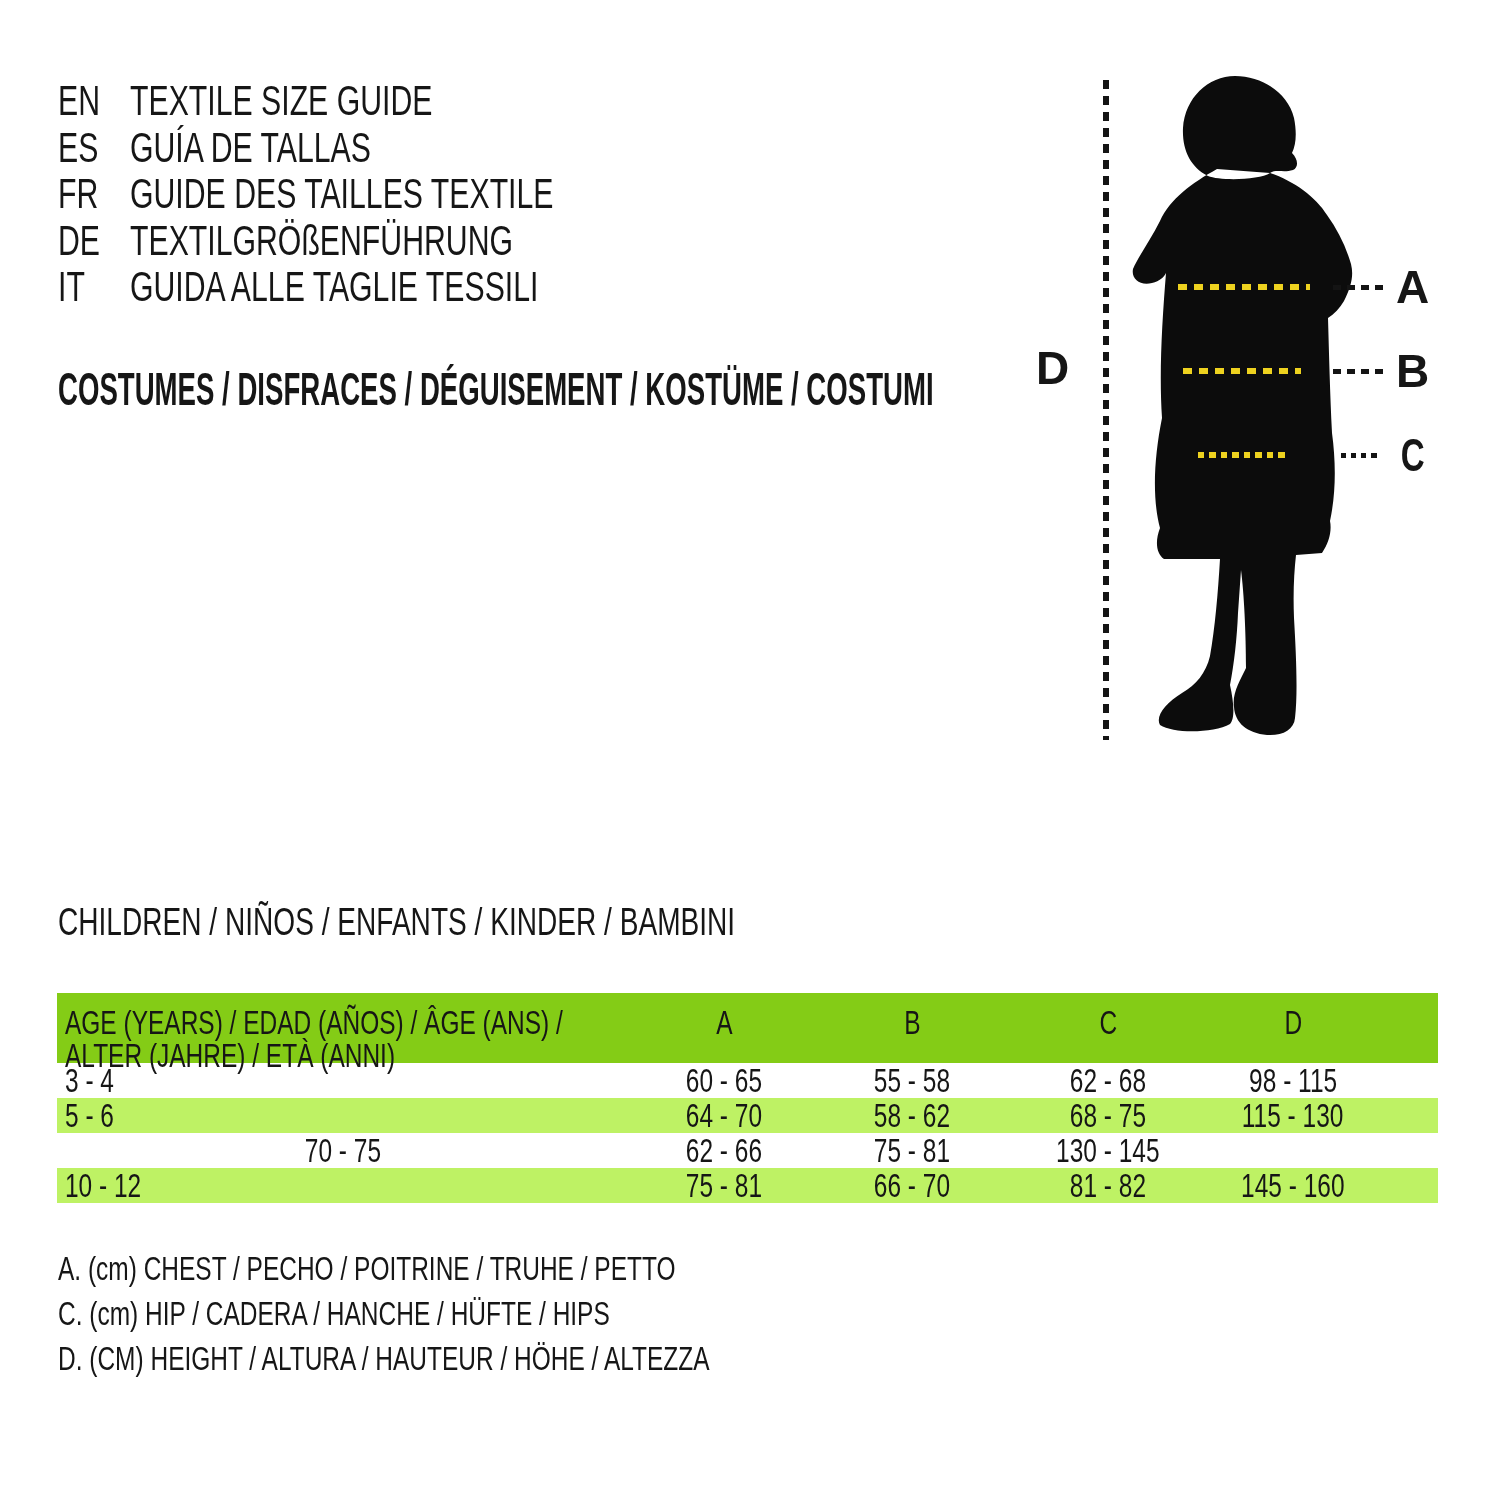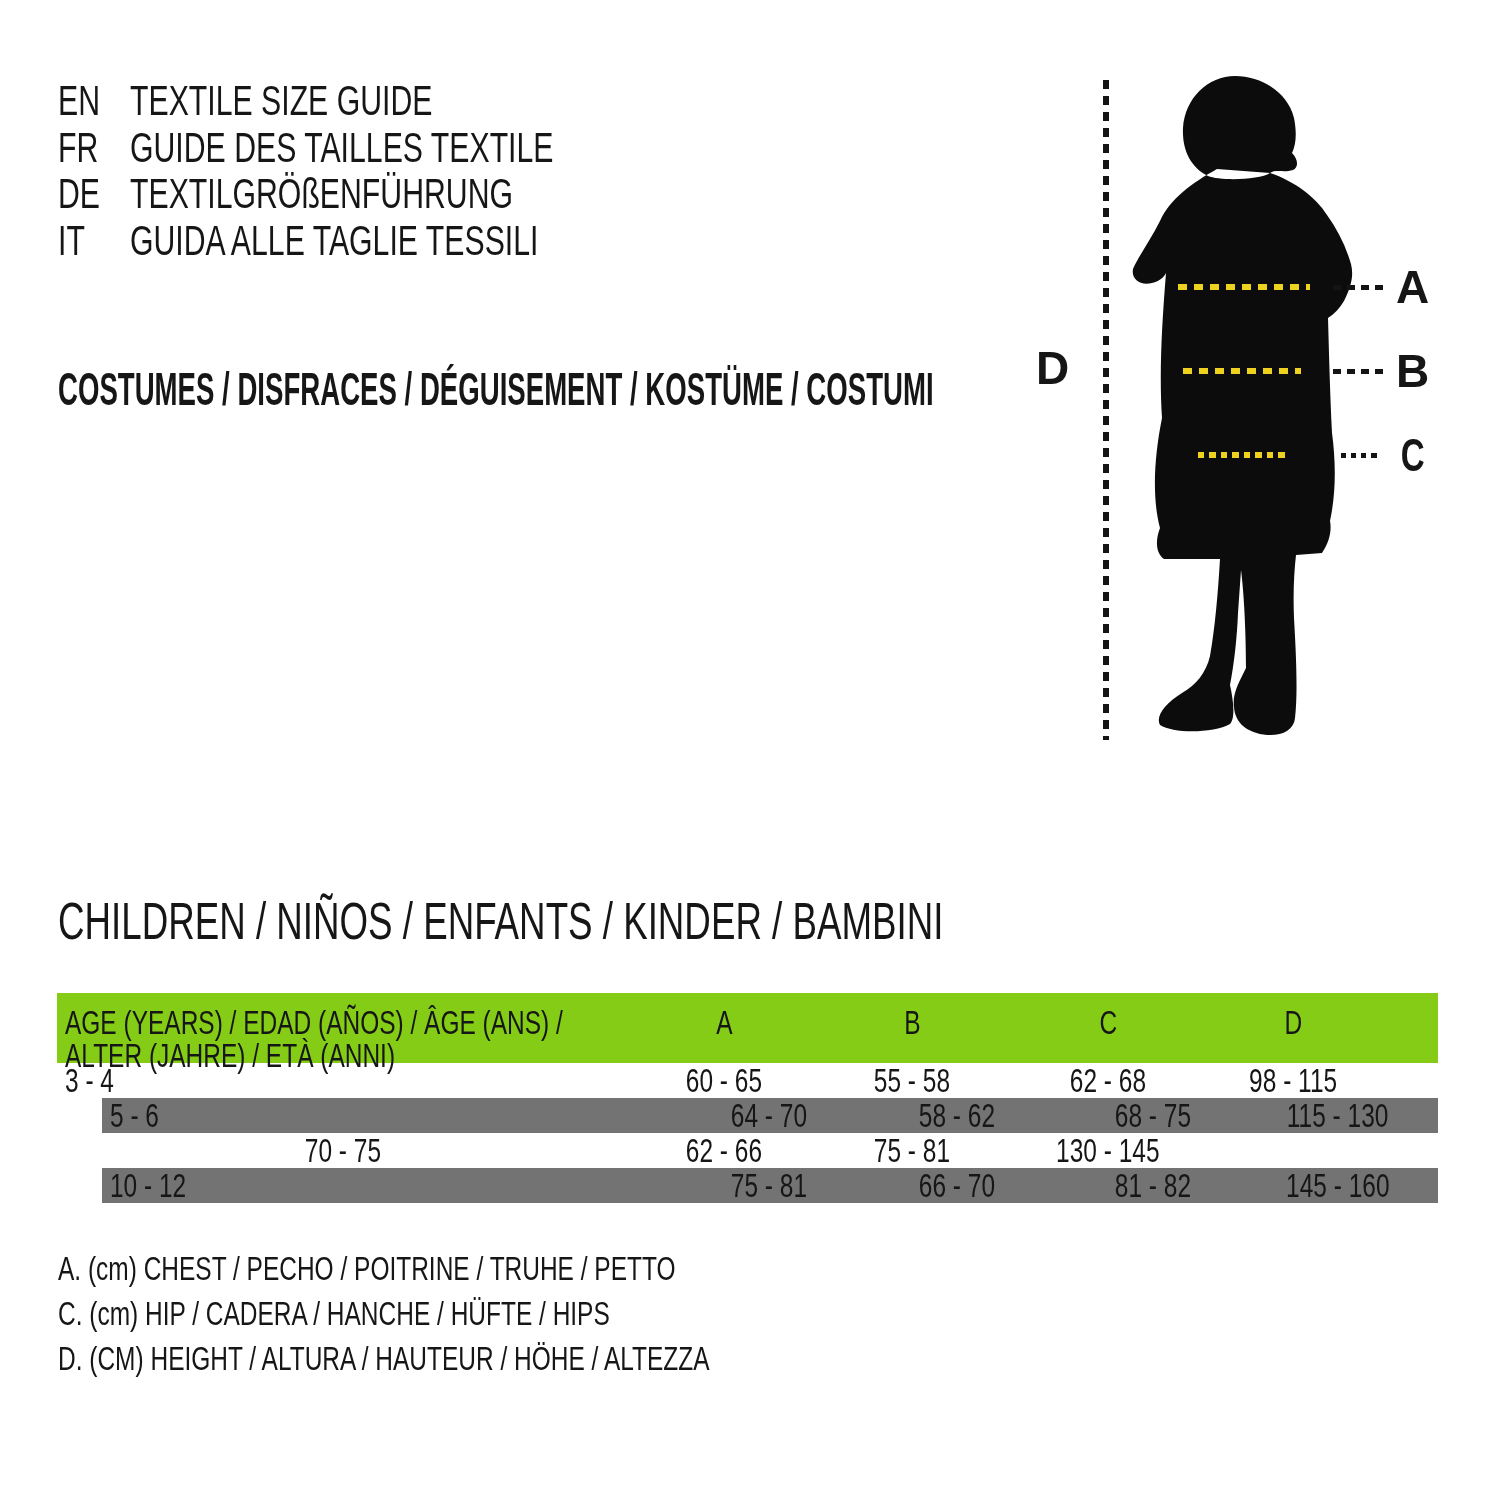--- a/index.html
+++ b/index.html
@@ -39,46 +39,50 @@
     background:repeating-linear-gradient(90deg, #141414 0 8px, transparent 8px 14px);
   }
   .conn.a { top:285px; } .conn.b { top:369px; } .conn.c { top:453px; }
   .fig-label { position:absolute; font-size:46px; font-weight:bold; line-height:48px; }
   .fig-label.a { left:1396px; top:263px; }
   .fig-label.b { left:1396px; top:347px; }
   .fig-label.c { left:1396px; top:431px; }
   .fig-label.d { left:1036px; top:344px; }
 
   
-  .table-title { position:absolute; left:58px; top:900px; font-size:51px; line-height:44px; }
+  .table-title { position:absolute; left:58px; top:900px; font-size:39px; line-height:44px; }
   .size-table { position:absolute; left:57px; top:993px; width:1381px; font-size:34px; }
   .t-header {
     display:grid; grid-template-columns:572px 190px 186px 206px 164px 63px;
     background:#84cc16; height:70px; box-sizing:border-box;
   }
   .th-age { padding:13px 0 0 8px; line-height:33px; }
   .th-col { padding-top:13px; text-align:center; line-height:33px; }
   .t-row { display:grid; grid-template-columns:572px 190px 186px 206px 164px 63px; height:35px; line-height:35px; }
-  .t-row.alt { background:#737373;margin-left:45px; }
+  .t-row.alt { background:#bef264; }
   .td-age { padding-left:8px; }
   .td-val { text-align:center; }
 
   
   .legend { position:absolute; left:58px; top:1246px; font-size:34px; }
   .legend-line { height:45px; display:flex; align-items:center; }
 </style>
 </head>
 <body>
 
 <div class="canvas">
 
   <section class="lang-block">
     <div class="lang-row">
       <span class="lang-code"><span class="cl">EN</span></span>
       <span class="cl">TEXTILE SIZE GUIDE</span>
+    </div>
+    <div class="lang-row">
+      <span class="lang-code"><span class="cl">ES</span></span>
+      <span class="cl">GUÍA DE TALLAS</span>
     </div>
     <div class="lang-row">
       <span class="lang-code"><span class="cl">FR</span></span>
       <span class="cl">GUIDE DES TAILLES TEXTILE</span>
     </div>
     <div class="lang-row">
       <span class="lang-code"><span class="cl">DE</span></span>
       <span class="cl">TEXTILGRÖßENFÜHRUNG</span>
     </div>
     <div class="lang-row">

